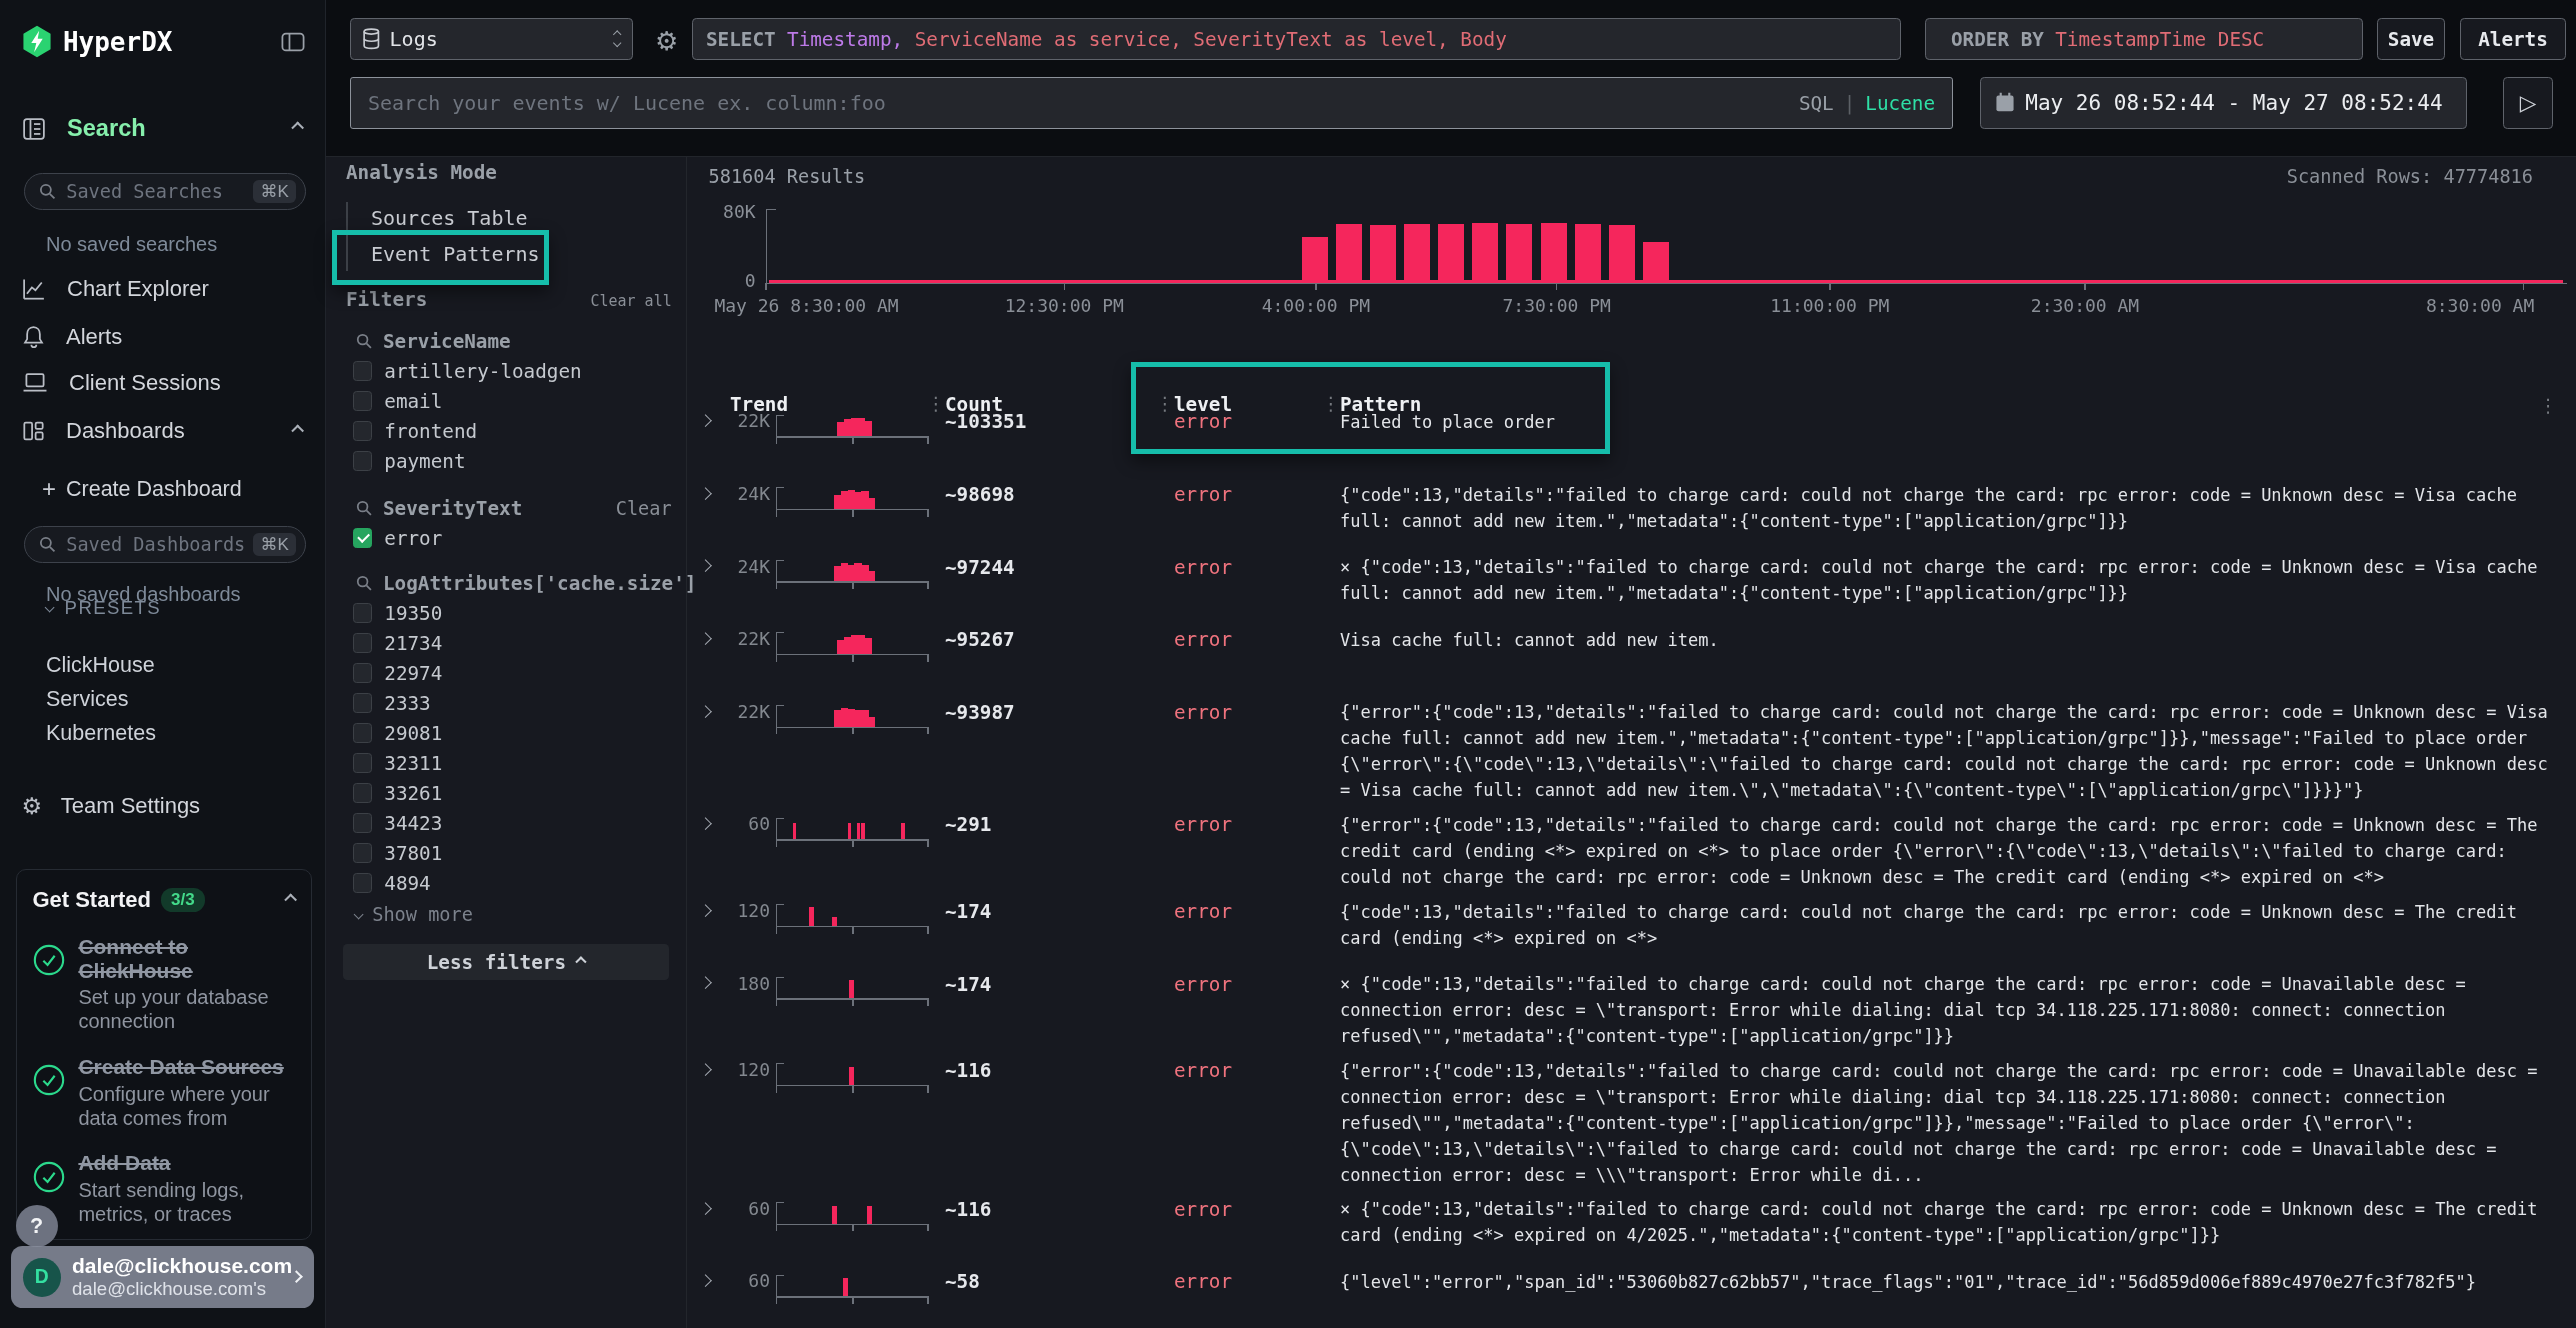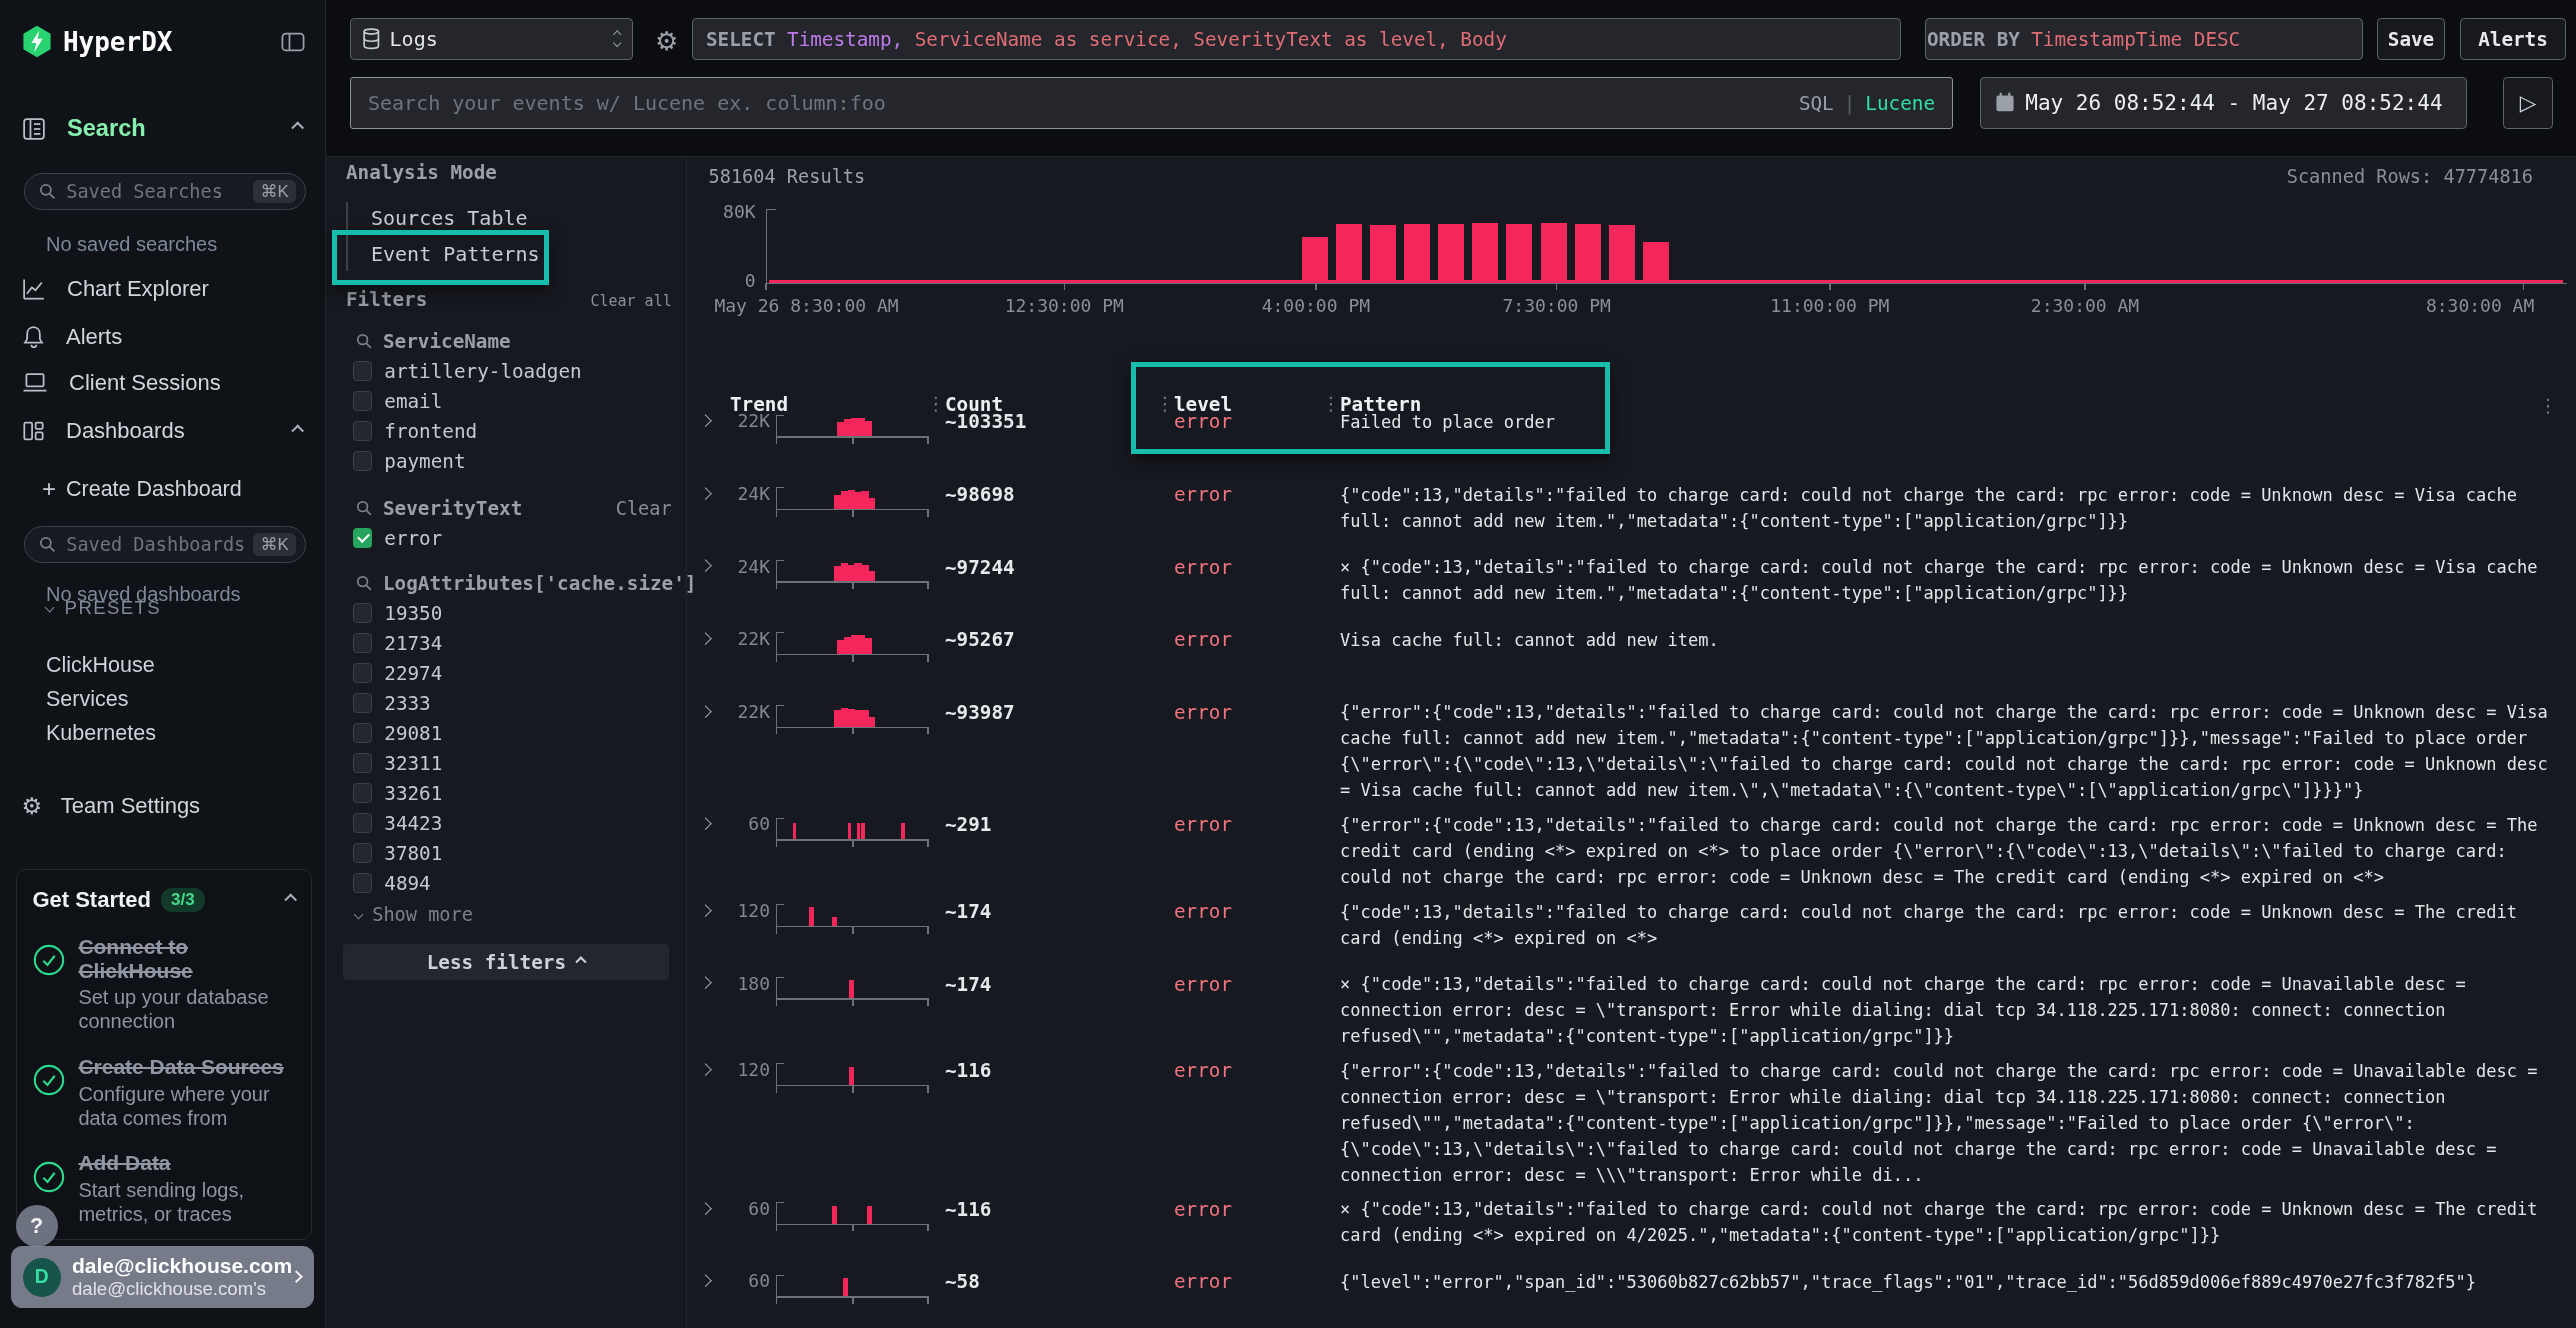--- a/index.html
+++ b/index.html
@@ -59,21 +59,21 @@
   .box { position:absolute; background:#24262c; border:1.4px solid #5f636b; border-radius:4.3px; display:flex; align-items:center; }
   .logs-box { left:24px; top:18px; width:283px; height:42px; }
   .logs-label { font-family:"DejaVu Sans Mono",monospace; font-size:20px; color:#e2e4e8; margin-left:8.6px; }
   .sel-carets { position:absolute; right:11.4px; display:flex; flex-direction:column; gap:2.9px; color:#9aa0a8; }
   .sel-carets .chev { width:6.4px; height:6.4px; border-width:1.4px; }
   .gear-top { position:absolute; left:329px; top:26px; font-size:26px; color:#9aa0a8; }
   .select-box { left:366px; top:18px; width:1209px; height:42px; padding-left:13px; font-family:"DejaVu Sans Mono",monospace; font-size:19.3px; white-space:pre; }
   .kw { color:#9aa0a8; font-weight:700; margin-right:11.4px; }
   .q-purple { color:#bd7ae8; }
   .q-red { color:#e06c75; }
-  .orderby-box { left:1599px; top:18px; width:438px; height:42px; padding-left:1px; font-family:"DejaVu Sans Mono",monospace; font-size:19.3px; white-space:pre; }
+  .orderby-box { left:1599px; top:18px; width:438px; height:42px; padding-left:25px; font-family:"DejaVu Sans Mono",monospace; font-size:19.3px; white-space:pre; }
   .btn { justify-content:center; font-family:"DejaVu Sans Mono",monospace; font-size:19.3px; font-weight:700; color:#e7e9ed; background:#17191f; }
   .save-btn { left:2051px; top:18px; width:68px; height:42px; }
   .alerts-btn { left:2134px; top:18px; width:106px; height:42px; }
   .search-box { left:24px; top:77px; width:1603px; height:52px; border-color:#8d929b; border-radius:2.9px; }
   .search-ph { font-family:"DejaVu Sans Mono",monospace; font-size:20px; color:#6e747e; margin-left:17px; }
   .lang-toggle { position:absolute; right:17px; font-family:"DejaVu Sans Mono",monospace; font-size:19.3px; }
   .lang-sql { color:#9aa0a8; }
   .lang-sep { color:#5c6066; margin:0 10px; }
   .lang-lucene { color:#2ee0a6; }
   .date-box { left:1654px; top:77px; width:487px; height:52px; }

